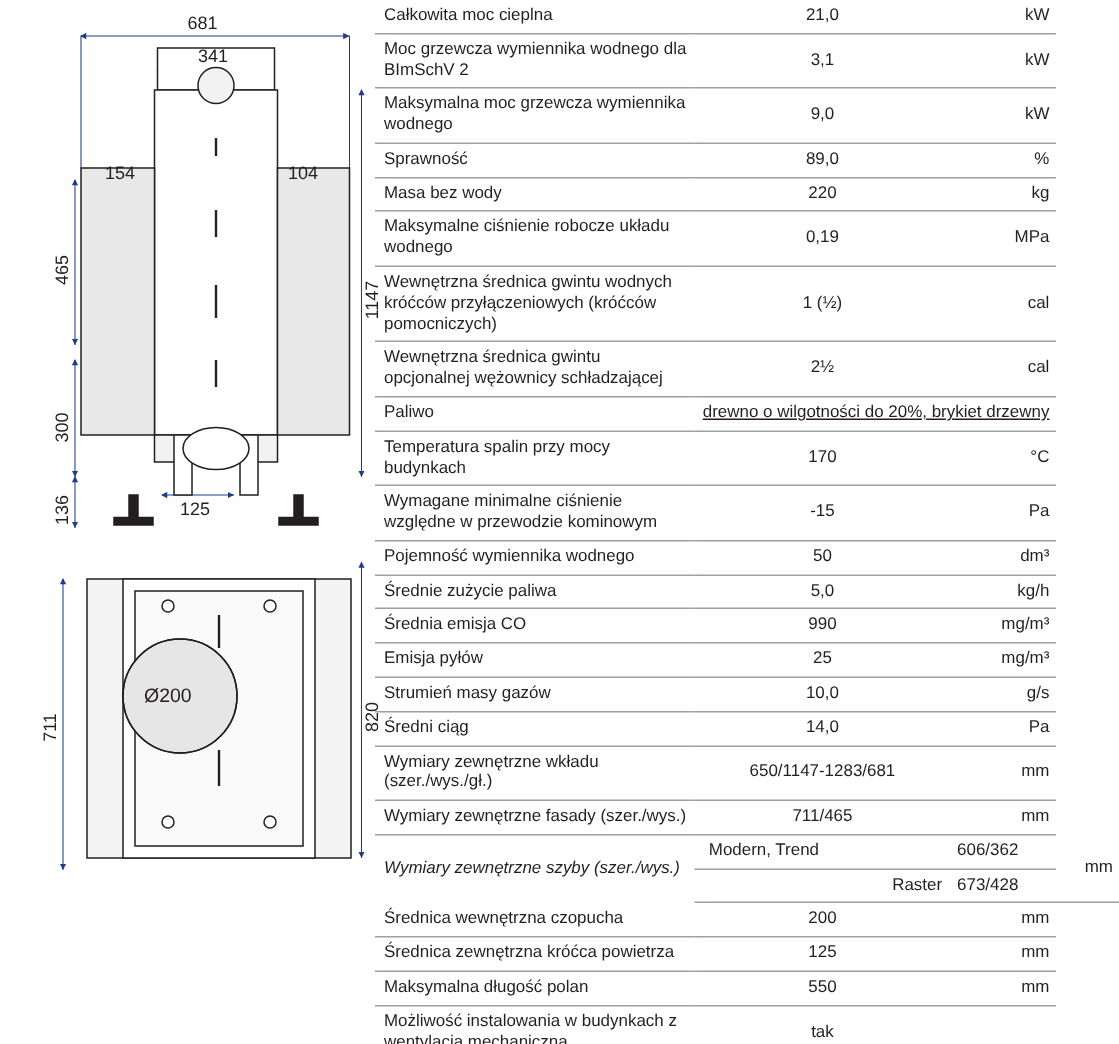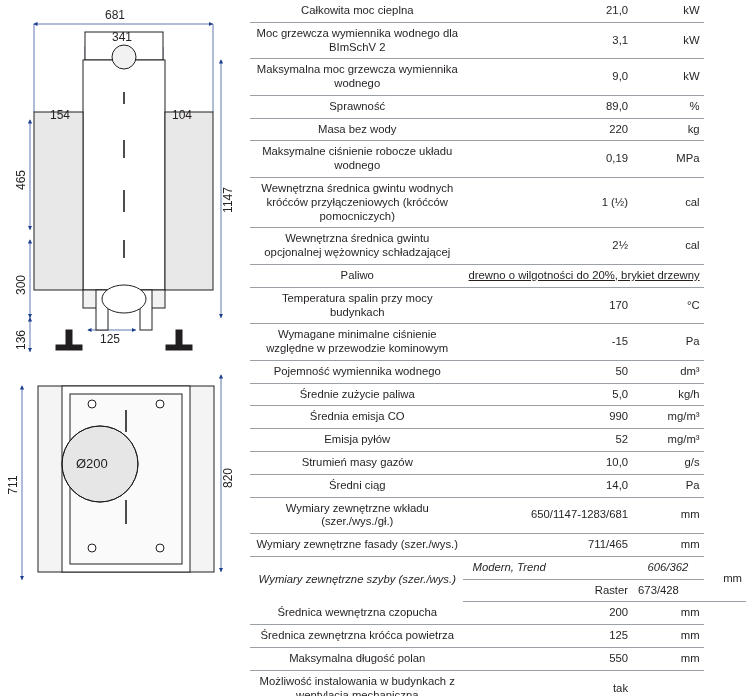--- a/index.html
+++ b/index.html
@@ -6,42 +6,42 @@
   body{
     width:746px;height:696px;
     background:#ffffff;
     font-family:"Liberation Sans", sans-serif;
     color:#000;
     overflow:hidden;
   }
   .page{position:relative;width:746px;height:696px;}
 
   
-  .drawing{position:absolute;left:0;top:0;width:248px;height:696px;}
+  .drawing{position:absolute;left:0;top:0;width:248px;height:696px;padding-left:20px;}
   .dwg-svg{display:block;}
 
   
   .spec{position:absolute;left:250px;top:0;width:496px;}
   table.spec-table{
     border-collapse:collapse;
     width:496px;
     font-size:11.3px;
     color:#231f20;
   }
   table.spec-table td{
     border-bottom:1px solid #9aa0a6;
     padding:4px 4px 4px 6px;
     vertical-align:middle;
     line-height:1.22;
   }
-  td.label{text-align:center;width:300px;}
-  td.value{text-align:right;width:118px;white-space:nowrap;}
+  td.label{text-align:left;width:300px;}
+  td.value{text-align:center;width:118px;white-space:nowrap;}
   td.unit{text-align:right;width:44px;padding-left:7px;white-space:nowrap;}
   td.value.wide{text-align:center;text-decoration:underline;}
-  .sub-a{border-bottom:1px solid #9aa0a6;font-style:italic;}
+  .sub-a{border-bottom:1px solid #9aa0a6;}
   .no-bb{border-bottom:none !important;font-style:italic;}
 </style>
 </head>
 <body>
 
 <div class="page">
 
   <div class="drawing">
     <svg class="dwg-svg" width="248" height="696" viewBox="0 0 248 696">
       <defs>
@@ -206,21 +206,21 @@
           <td class="value">5,0</td>
           <td class="unit">kg/h</td>
         </tr>
         <tr>
           <td class="label">Średnia emisja CO</td>
           <td class="value">990</td>
           <td class="unit">mg/m³</td>
         </tr>
         <tr>
           <td class="label">Emisja pyłów</td>
-          <td class="value">52</td>
+          <td class="value">25</td>
           <td class="unit">mg/m³</td>
         </tr>
         <tr>
           <td class="label">Strumień masy gazów</td>
           <td class="value">10,0</td>
           <td class="unit">g/s</td>
         </tr>
         <tr>
           <td class="label">Średni ciąg</td>
           <td class="value">14,0</td>
@@ -233,21 +233,21 @@
         </tr>
         <tr>
           <td class="label">Wymiary zewnętrzne fasady (szer./wys.)</td>
           <td class="value">711/465</td>
           <td class="unit">mm</td>
         </tr>
 
         <tr>
           <td class="label no-bb" rowspan="2">Wymiary zewnętrzne szyby (szer./wys.)</td>
           <td class="sub-a" style="text-align:left;padding-left:10px;">Modern, Trend</td>
-          <td class="sub-a" style="text-align:center;padding-right:6px;">606/362</td>
+          <td class="sub-a" style="text-align:left;padding-right:6px;">606/362</td>
           <td class="unit" rowspan="2">mm</td>
         </tr>
         <tr>
           <td style="text-align:right;padding-left:10px;">Raster</td>
           <td style="text-align:left;padding-right:6px;">673/428</td>
         </tr>
 
         <tr>
           <td class="label">Średnica wewnętrzna czopucha</td>
           <td class="value">200</td>

